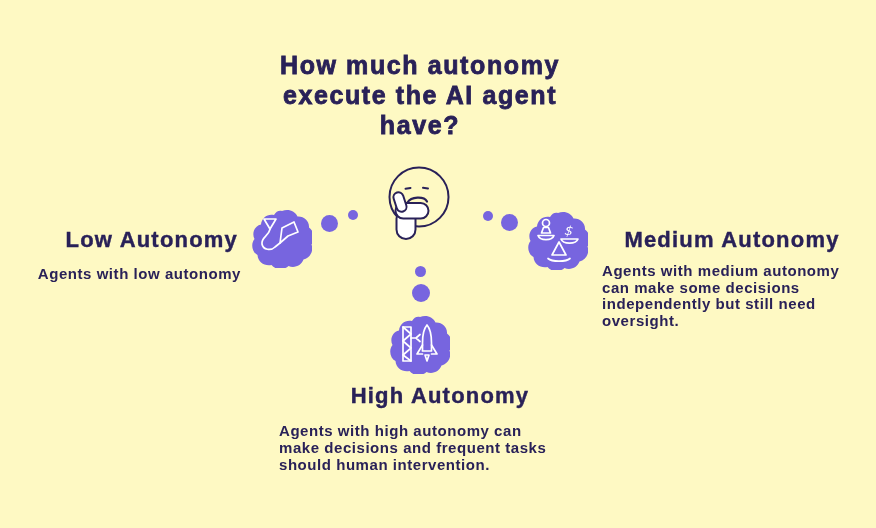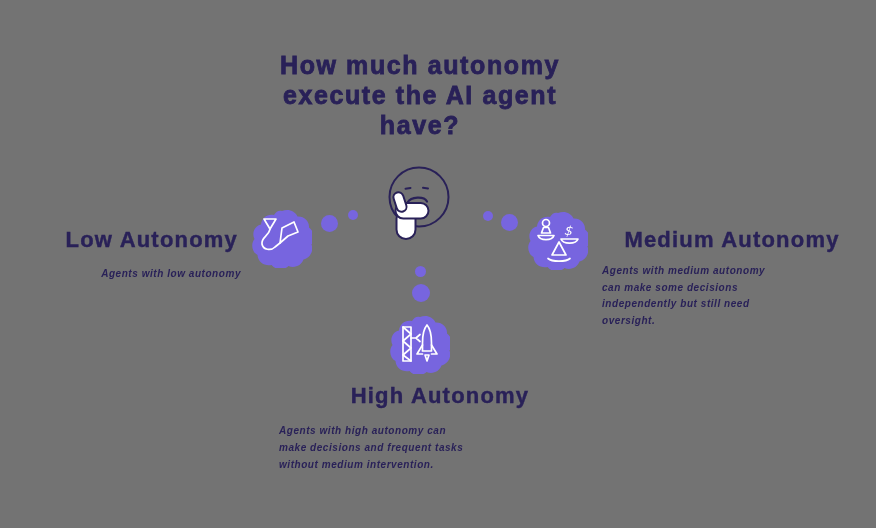--- a/index.html
+++ b/index.html
@@ -1,19 +1,19 @@
 <!DOCTYPE html>
 <html><head>
 <meta charset="utf-8">
 <style>
   html,body{margin:0;padding:0;background:#ffffff;}
   .canvas{
     position:relative;
     width:876px;height:528px;
-    background:#737373;
+    background:#fef9c3;
     overflow:hidden;
     font-family:"Liberation Sans", sans-serif;
     color:#292158;
   }
   .abs{position:absolute;}
 
   .main-title{
     left:188px;top:50px;width:464px;
     text-align:center;
     font-size:25px;line-height:30px;
@@ -22,23 +22,22 @@
     color:#292158;
   }
 
   .section-heading{
     font-size:22px;line-height:26px;
     font-weight:700;letter-spacing:1.2px;
     -webkit-text-stroke:0.4px #292158;
     white-space:nowrap;
   }
   .section-desc{
-    font-size:10px;font-weight:700;letter-spacing:0.55px;
+    font-size:15px;font-weight:700;letter-spacing:0.55px;
     white-space:nowrap;
-    font-style:italic;
   }
   .h-low{left:18px;top:227px;width:220px;text-align:right;}
   .d-low{left:11px;top:266px;width:230px;text-align:right;line-height:15.5px;}
   .h-med{left:602px;top:227px;width:260px;text-align:center;}
   .d-med{left:602px;top:263px;width:280px;text-align:left;line-height:16.5px;}
   .h-high{left:338px;top:383px;width:204px;text-align:center;}
   .d-high{left:279px;top:422px;width:284px;line-height:17px;}
 
   .dot{
     position:absolute;border-radius:50%;
@@ -128,17 +127,17 @@
       <div>independently but still need</div>
       <div>oversight.</div>
     </div>
   </div>
 
   <div>
     <div class="abs section-heading h-high">High Autonomy</div>
     <div class="abs section-desc d-high">
       <div>Agents with high autonomy can</div>
       <div>make decisions and frequent tasks</div>
-      <div>without medium intervention.</div>
+      <div>should human intervention.</div>
     </div>
   </div>
 
 </div>
 
 </body></html>

